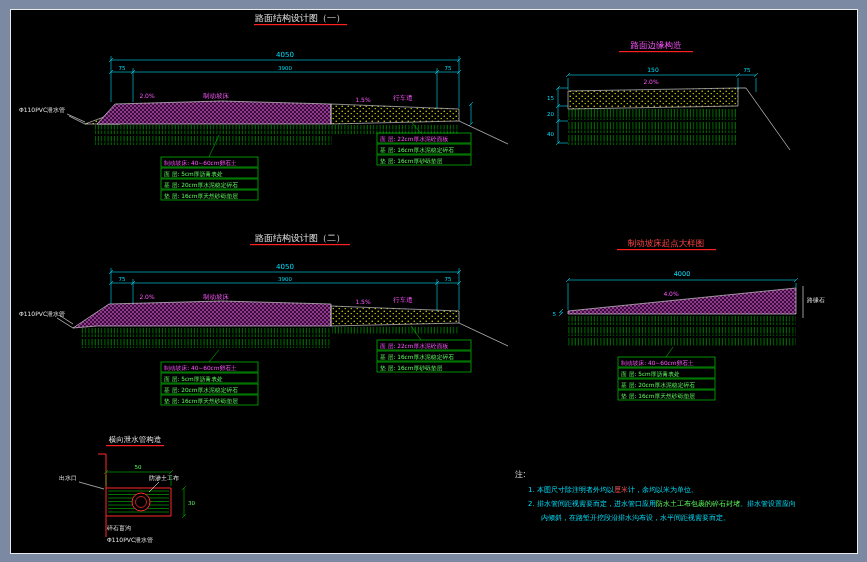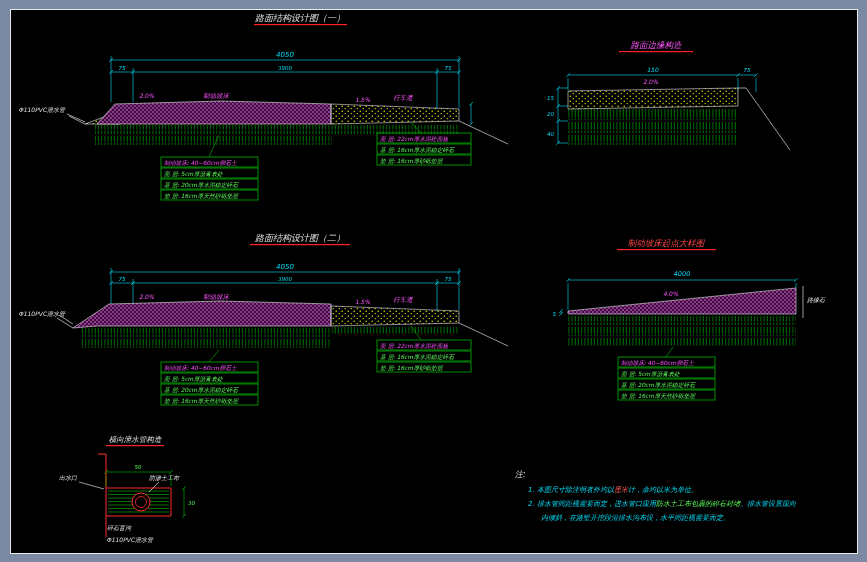--- a/index.html
+++ b/index.html
@@ -1,19 +1,19 @@
 <!DOCTYPE html>
 <html><head>
 <meta charset="utf-8">
 <style>
   html,body{margin:0;padding:0;background:#555;}
   .frame{position:relative;width:867px;height:562px;background:#7b89a2;overflow:hidden;
          font-family:"DejaVu Sans","Liberation Sans",sans-serif;}
   .canvas{position:absolute;left:10px;top:9px;width:848px;height:545px;background:#000;
-          border:1px solid #eaeaea;box-sizing:border-box;font-style:italic;}
+          border:1px solid #eaeaea;box-sizing:border-box;}
   svg{display:block;}
   svg text{font-family:"DejaVu Sans","Liberation Sans",sans-serif;}
   .cyl{stroke:#00dffb;stroke-width:0.6;fill:none}
   .cyt{fill:#00dffb}
   .mg{fill:#ff55ff}
   .gn{fill:#5cff5c}
   .wt{fill:#e2e2e2}
   .grect{fill:none;stroke:#00b400;stroke-width:0.8}
   .wl{stroke:#dcdcdc;stroke-width:0.7;fill:none}
   .rl{stroke:#ff2a2a;stroke-width:1;fill:none}

